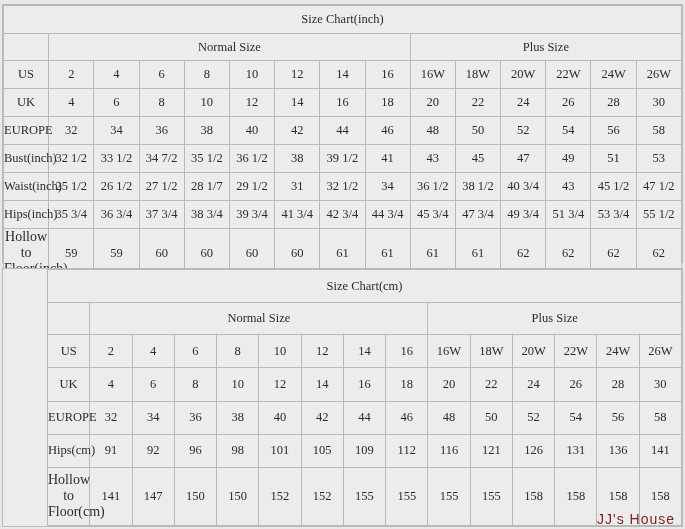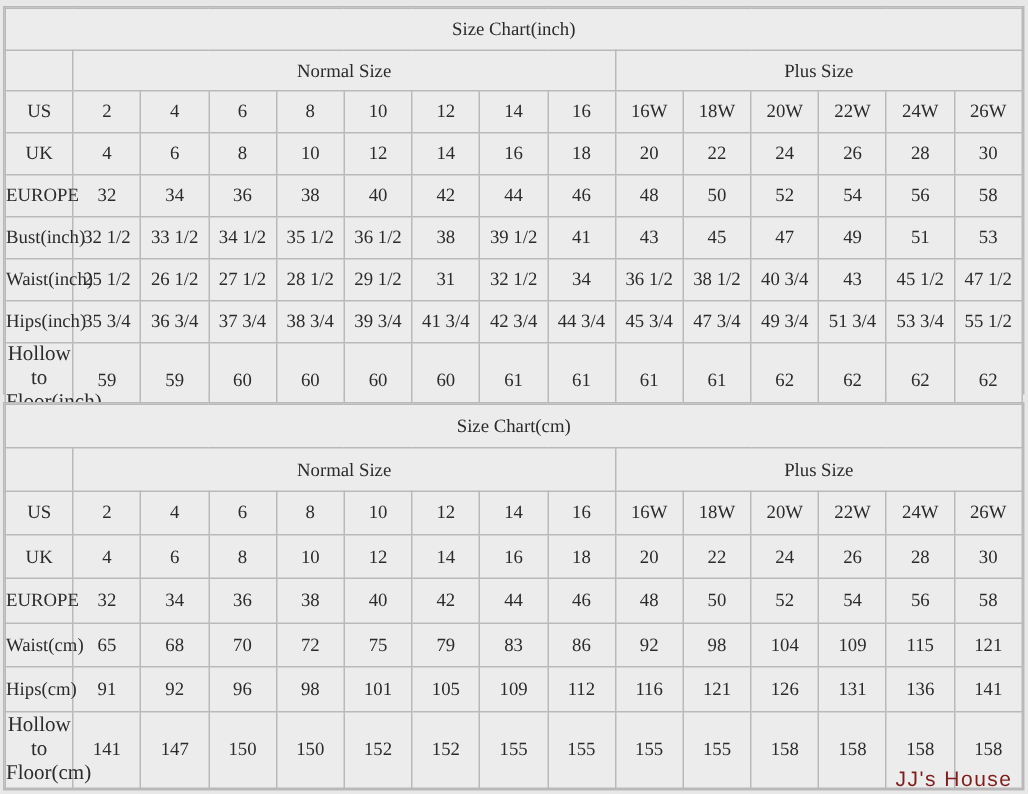--- a/index.html
+++ b/index.html
@@ -32,20 +32,21 @@
     top: 4px;
     width: 681px;
     height: 259px;
   }
   .chart-block.second {
     position: absolute;
     left: 2px;
     top: 268px;
     width: 681px;
     height: 259px;
+    padding-left: 44px;
   }
   table.sizetable {
     border-collapse: collapse;
     width: 100%;
     height: 100%;
     table-layout: fixed;
   }
   table.sizetable td {
     border: 1px solid #b9b9b9;
     text-align: center;
@@ -161,40 +162,40 @@
           <td>52</td>
           <td>54</td>
           <td>56</td>
           <td>58</td>
         </tr>
 
         <tr class="row-h">
           <td class="rowlabel">Bust(inch)</td>
           <td>32 1/2</td>
           <td>33 1/2</td>
-          <td>34 1/2</td>
+          <td>34 7/2</td>
           <td>35 1/2</td>
           <td>36 1/2</td>
           <td>38</td>
           <td>39 1/2</td>
           <td>41</td>
           <td>43</td>
           <td>45</td>
           <td>47</td>
           <td>49</td>
           <td>51</td>
           <td>53</td>
         </tr>
 
         <tr class="row-h">
           <td class="rowlabel">Waist(inch)</td>
           <td>25 1/2</td>
           <td>26 1/2</td>
           <td>27 1/2</td>
-          <td>28 1/2</td>
+          <td>28 1/7</td>
           <td>29 1/2</td>
           <td>31</td>
           <td>32 1/2</td>
           <td>34</td>
           <td>36 1/2</td>
           <td>38 1/2</td>
           <td>40 3/4</td>
           <td>43</td>
           <td>45 1/2</td>
           <td>47 1/2</td>
@@ -299,37 +300,20 @@
           <td>46</td>
           <td>48</td>
           <td>50</td>
           <td>52</td>
           <td>54</td>
           <td>56</td>
           <td>58</td>
         </tr>
 
 
-        <tr class="row-h">
-          <td class="rowlabel">Waist(cm)</td>
-          <td>65</td>
-          <td>68</td>
-          <td>70</td>
-          <td>72</td>
-          <td>75</td>
-          <td>79</td>
-          <td>83</td>
-          <td>86</td>
-          <td>92</td>
-          <td>98</td>
-          <td>104</td>
-          <td>109</td>
-          <td>115</td>
-          <td>121</td>
-        </tr>
 
         <tr class="row-h">
           <td class="rowlabel">Hips(cm)</td>
           <td>91</td>
           <td>92</td>
           <td>96</td>
           <td>98</td>
           <td>101</td>
           <td>105</td>
           <td>109</td>

